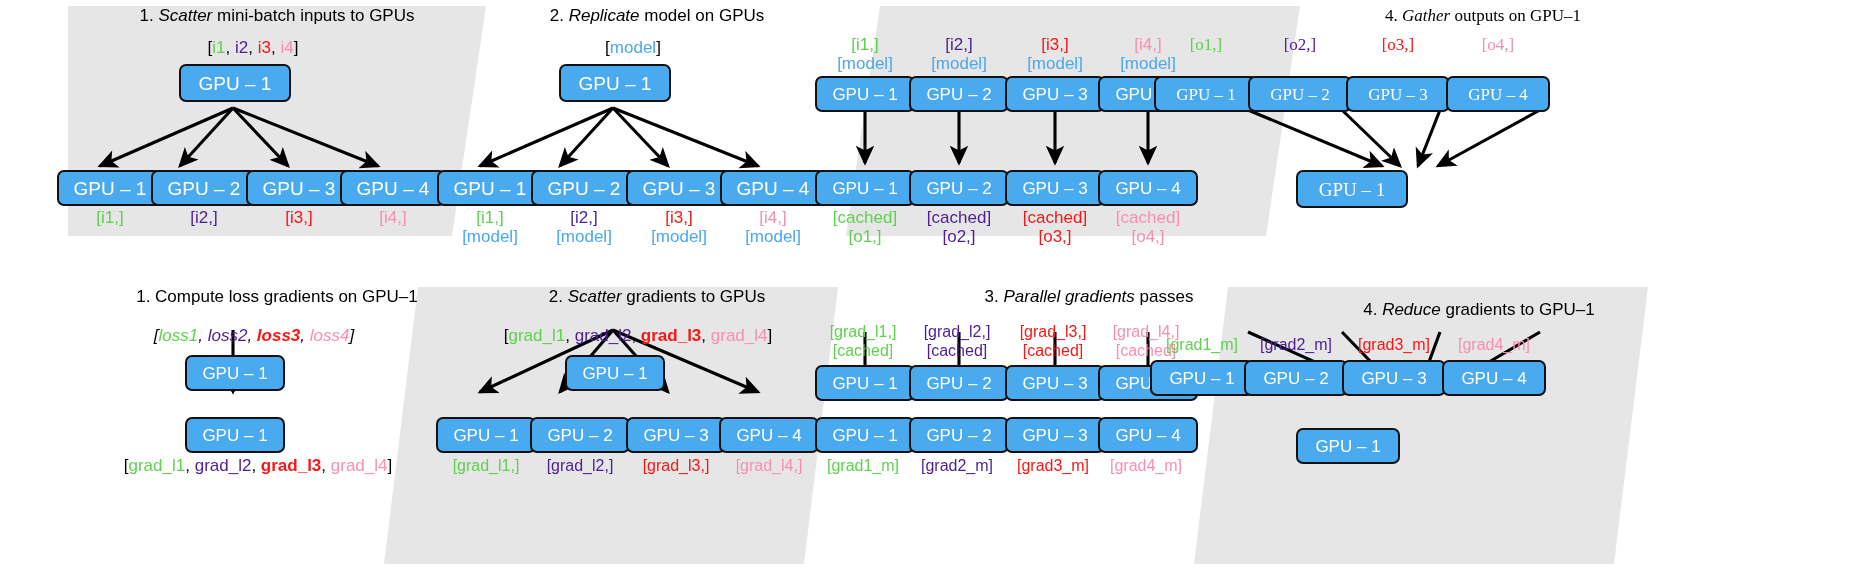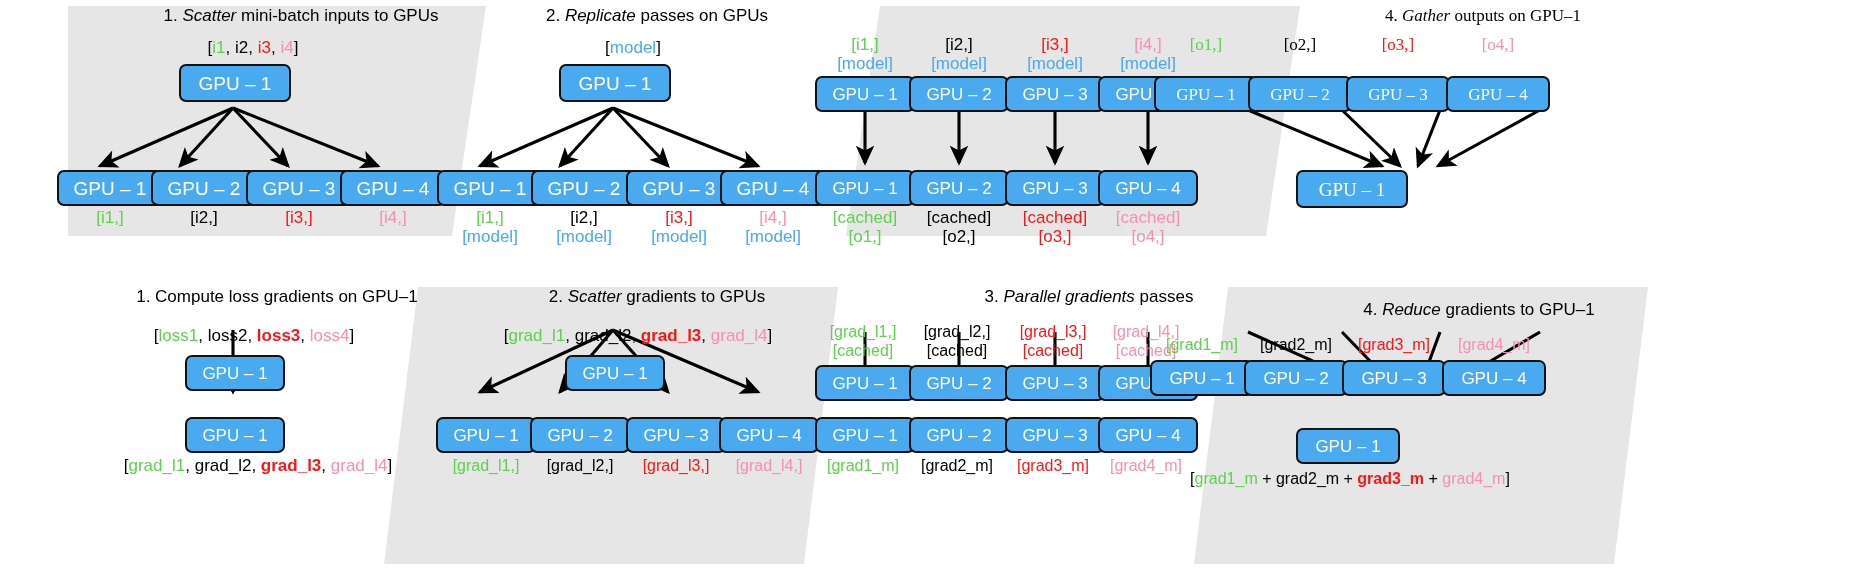--- a/index.html
+++ b/index.html
@@ -24,21 +24,21 @@
        display:flex;align-items:center;justify-content:center;
        box-sizing:border-box;white-space:nowrap;}
   .gpu.sm{font-size:17px;}
 
   
   .tag{position:absolute;font-size:17px;color:#000;white-space:nowrap;
        text-align:center;line-height:1.08;}
   .tag.small{font-size:16px;}
 
   .c-g{color:#5ed14e;}  
-  .c-o{color:#000000;}  
+  .c-o{color:#4c1d95;}  
   .c-r{color:#fb1616;}  
   .c-p{color:#f98fb0;}  
   .c-b{color:#4aa8ef;}  
   .c-k{color:#000;}
   b.c-r{font-weight:bold;}
 
   svg.wires{position:absolute;left:0;top:0;pointer-events:none;overflow:visible;}
 </style>
 </head>
 <body>
@@ -101,21 +101,21 @@
     </g>
   </svg>
 
   <div class="rowlabel" id="forward-label" style="transform:rotate(-90deg);transform-origin:center;top:88px;left:-60px;width:180px;">
     
   </div>
   <div class="rowlabel" id="backward-label" style="transform:rotate(-90deg);transform-origin:center;top:380px;left:-70px;width:200px;">
     
   </div>
 
-  <div class="panel" style="left:68px;top:6px;width:418px;height:230px;padding-left:16px;">
+  <div class="panel" style="left:68px;top:6px;width:418px;height:230px;">
     <div class="ptitle">
       <span>1.</span>
       <i>Scatter</i><span> mini-batch inputs to GPUs</span>
     </div>
     <div class="tag" style="left:95px;top:33px;width:180px;">
       <span class="c-k">[</span><span class="c-g">i1</span><span class="c-k">, </span><span class="c-o">i2</span><span class="c-k">, </span><span class="c-r">i3</span><span class="c-k">, </span><span class="c-p">i4</span><span class="c-k">]</span>
     </div>
     <div class="gpu" style="left:111px;top:58px;width:112px;height:38px;">GPU – 1</div>
 
     <div class="gpu" style="left:-11px;top:164px;width:106px;height:36px;">GPU – 1</div>
@@ -125,21 +125,21 @@
 
     <div class="tag c-g" style="left:-11px;top:203px;width:106px;">[i1,]</div>
     <div class="tag c-o" style="left:83px;top:203px;width:106px;">[i2,]</div>
     <div class="tag c-r" style="left:178px;top:203px;width:106px;">[i3,]</div>
     <div class="tag c-p" style="left:272px;top:203px;width:106px;">[i4,]</div>
   </div>
 
   <div class="panel" style="left:448px;top:6px;width:418px;height:230px;">
     <div class="ptitle">
       <span>2.</span>
-      <i>Replicate</i><span> passes on GPUs</span>
+      <i>Replicate</i><span> model on GPUs</span>
     </div>
     <div class="tag c-b" style="left:95px;top:33px;width:180px;">
       <span class="c-k">[</span><span class="c-b" id="m2">model</span><span class="c-k">]</span>
     </div>
     <div class="gpu" style="left:111px;top:58px;width:112px;height:38px;">GPU – 1</div>
 
     <div class="gpu" style="left:-11px;top:164px;width:106px;height:36px;">GPU – 1</div>
     <div class="gpu" style="left:83px;top:164px;width:106px;height:36px;">GPU – 2</div>
     <div class="gpu" style="left:178px;top:164px;width:106px;height:36px;">GPU – 3</div>
     <div class="gpu" style="left:272px;top:164px;width:106px;height:36px;">GPU – 4</div>
@@ -204,21 +204,21 @@
     <div class="gpu sm" style="left:138px;top:70px;width:104px;height:36px;">GPU – 3</div>
     <div class="gpu sm" style="left:238px;top:70px;width:104px;height:36px;">GPU – 4</div>
 
     <div class="gpu" style="left:88px;top:164px;width:112px;height:38px;">GPU – 1</div>
 
   </div>
 
   <div class="panel" style="left:68px;top:287px;width:418px;height:277px;">
     <div class="ptitle">1. Compute loss gradients on GPU–1</div>
 
-    <div class="tag" style="left:36px;top:40px;width:300px;">
+    <div class="tag" style="left:36px;top:40px;width:300px;font-style:italic;">
       <span class="c-k">[</span><span class="c-g">loss1</span><span class="c-k">, </span><span class="c-o">loss2</span><span class="c-k">, </span><b class="c-r">loss3</b><span class="c-k">, </span><span class="c-p">loss4</span><span class="c-k">]</span>
     </div>
 
     <div class="gpu sm" style="left:117px;top:68px;width:100px;height:36px;">GPU – 1</div>
     <div class="gpu sm" style="left:117px;top:130px;width:100px;height:36px;">GPU – 1</div>
 
     <div class="tag" style="left:-10px;top:170px;width:400px;">
       <span class="c-k">[</span><span class="c-g">grad_l1</span><span class="c-k">, </span><span class="c-o">grad_l2</span><span class="c-k">, </span><b class="c-r">grad_l3</b><span class="c-k">, </span><span class="c-p">grad_l4</span><span class="c-k">]</span>
     </div>
   </div>
@@ -289,18 +289,15 @@
     <div class="tag small c-r" style="left:107px;top:36px;width:166px;">[grad3_m]</div>
     <div class="tag small c-p" style="left:207px;top:36px;width:166px;">[grad4_m]</div>
 
     <div class="gpu sm" style="left:-54px;top:60px;width:104px;height:36px;">GPU – 1</div>
     <div class="gpu sm" style="left:40px;top:60px;width:104px;height:36px;">GPU – 2</div>
     <div class="gpu sm" style="left:138px;top:60px;width:104px;height:36px;">GPU – 3</div>
     <div class="gpu sm" style="left:238px;top:60px;width:104px;height:36px;">GPU – 4</div>
 
     <div class="gpu sm" style="left:92px;top:128px;width:104px;height:36px;">GPU – 1</div>
 
-    <div class="tag small" style="left:-66px;top:170px;width:424px;">
-      <span class="c-k">[</span><span class="c-g">grad1_m</span><span class="c-k"> + </span><span class="c-o">grad2_m</span><span class="c-k"> + </span><b class="c-r">grad3_m</b><span class="c-k"> + </span><span class="c-p">grad4_m</span><span class="c-k">]</span>
-    </div>
   </div>
 
 </div>
 
 </body></html>

